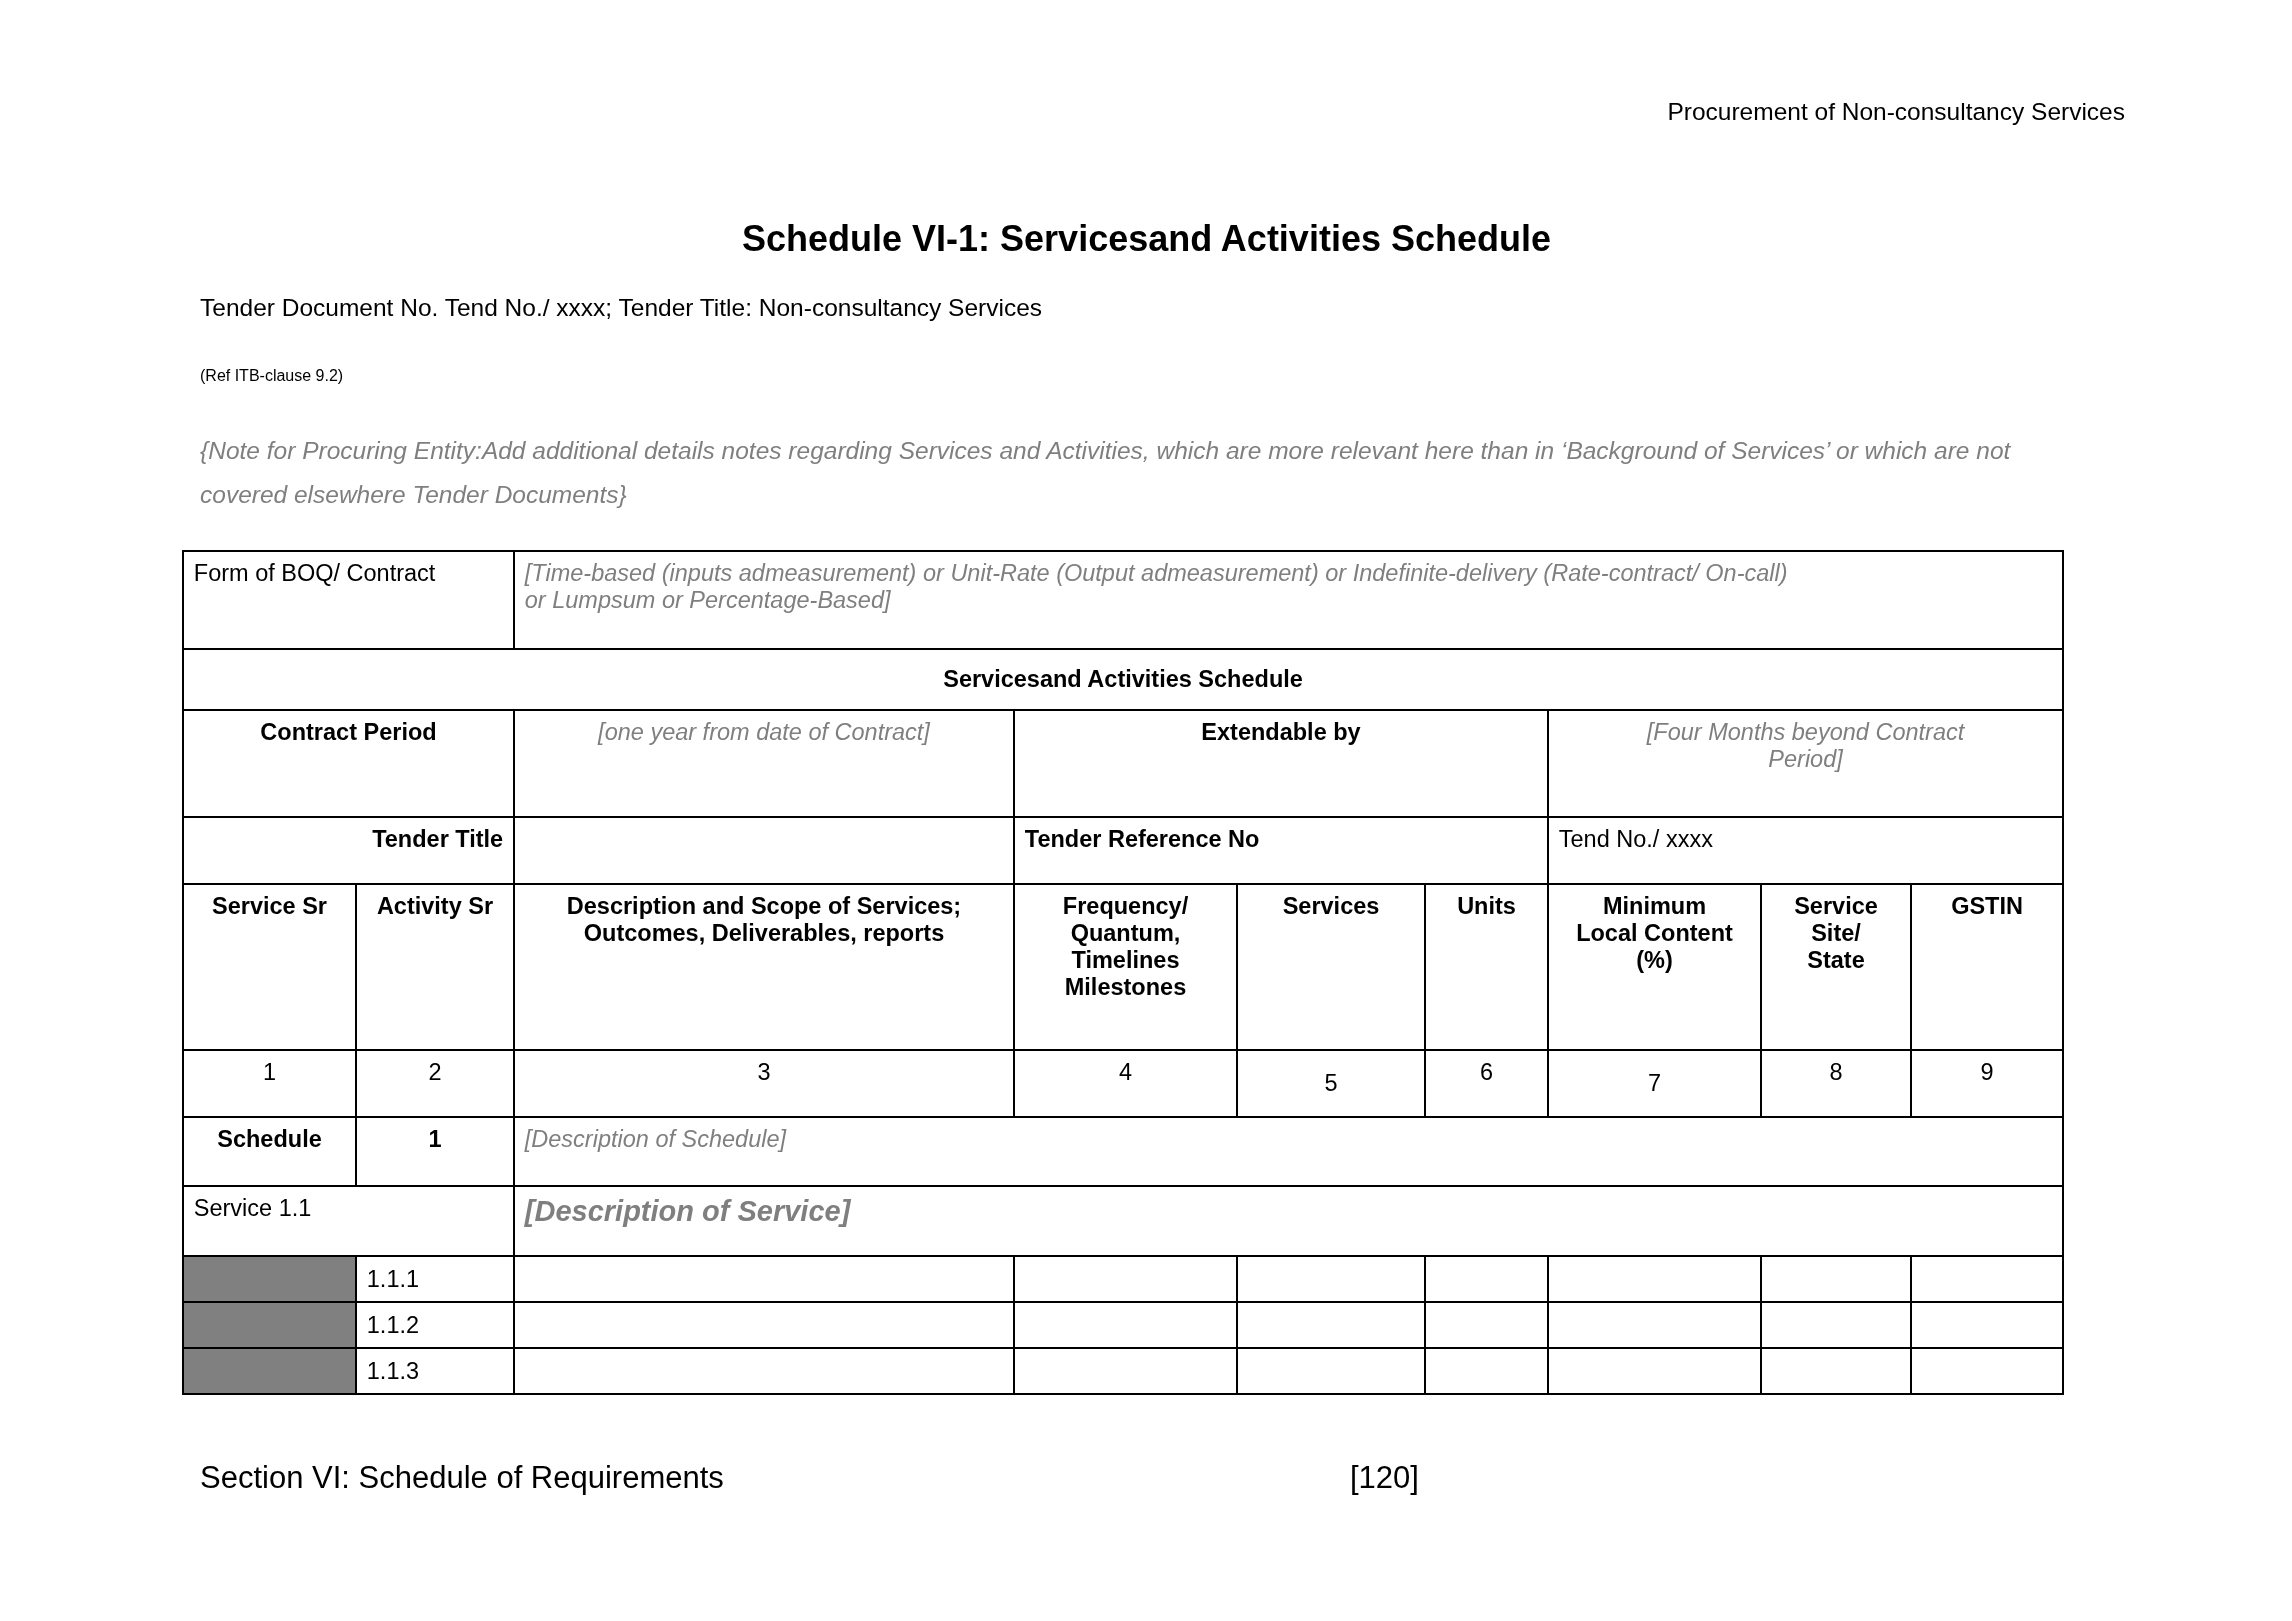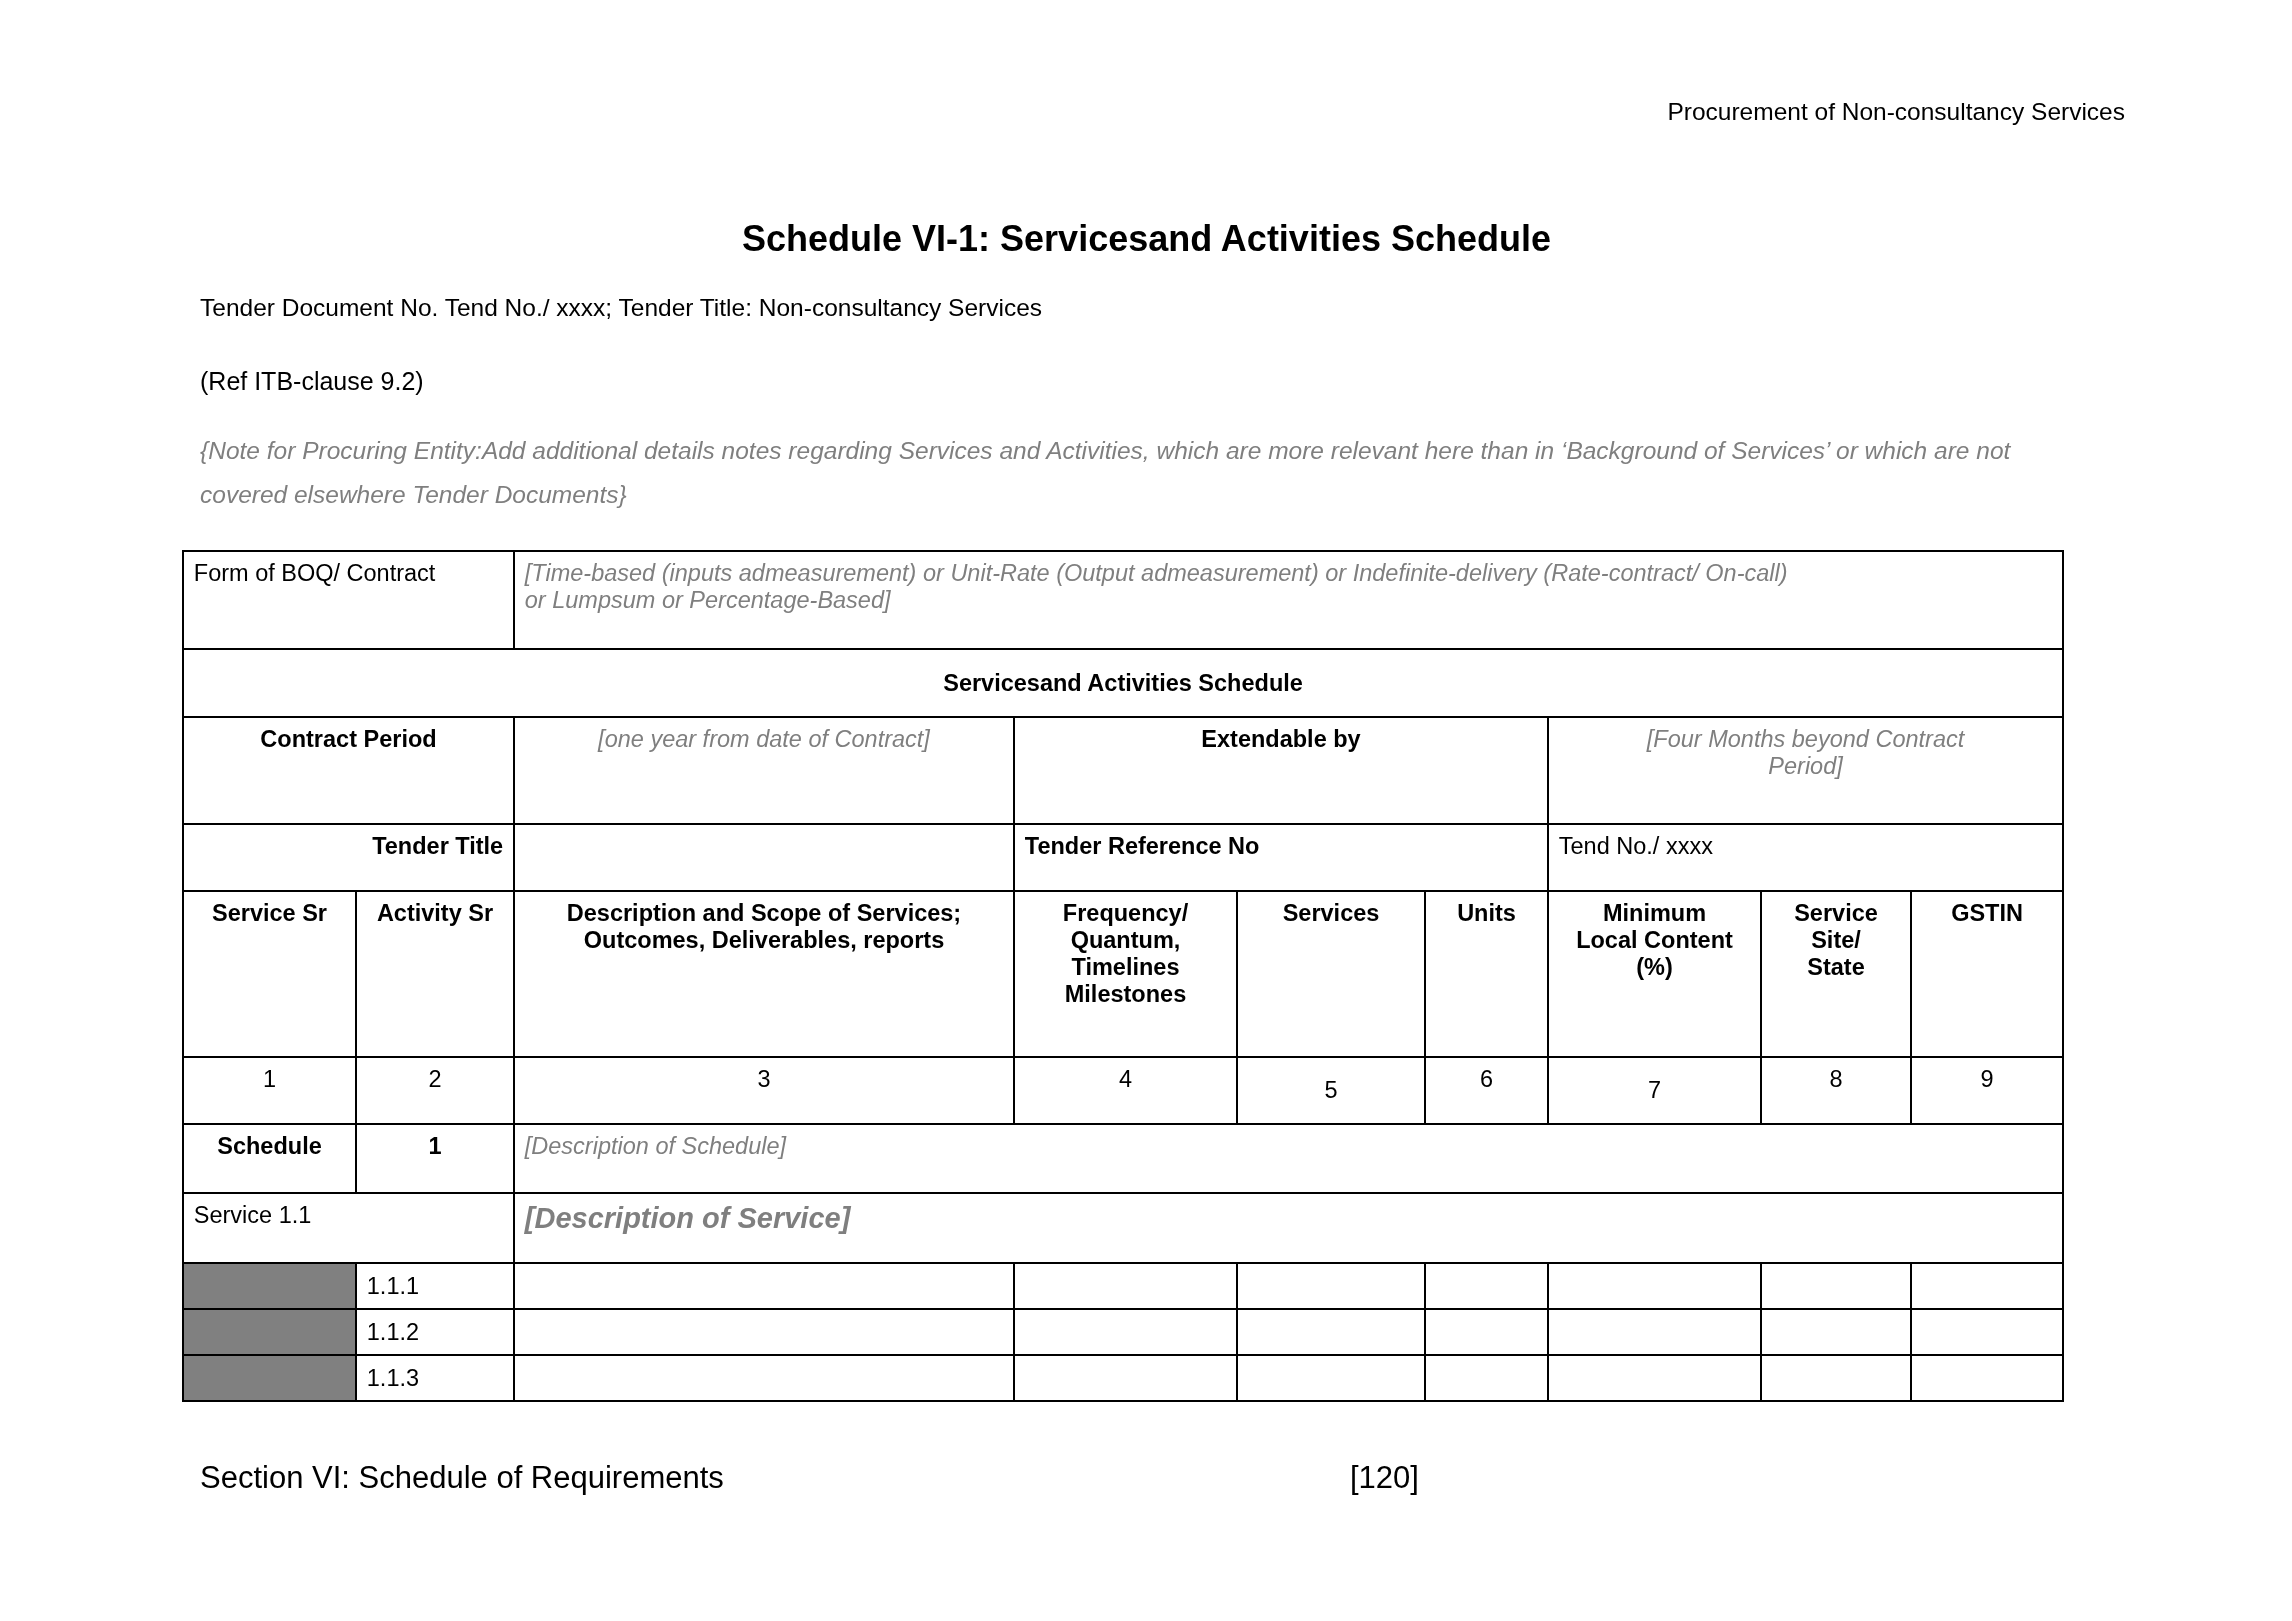--- a/index.html
+++ b/index.html
@@ -34,21 +34,21 @@
   .tender-line {
     position: absolute;
     top: 294px;
     left: 200px;
     font-size: 24.5px;
   }
   .ref-line {
     position: absolute;
     top: 367px;
     left: 200px;
-    font-size: 25px;
+    font-size: 16px;
   }
   .note {
     position: absolute;
     top: 429px;
     left: 200px;
     width: 1874px;
     font-size: 24.5px;
     font-style: italic;
     color: #7f7f7f;
     line-height: 1.8;
@@ -75,21 +75,21 @@
   .pre { white-space: pre-line; }
   .vmid { vertical-align: middle !important; }
   .gray-fill { background: #808080; }
   .service-desc {
     font-style: italic;
     color: #7f7f7f;
     font-weight: bold;
     font-size: 29px;
   }
   .r1 { height: 98px; }
-  .r2 { height: 68px; border-radius: 29px; }
+  .r2 { height: 61px; border-radius: 29px; }
   .r2 td { vertical-align: middle; }
   .r3 { height: 107px; padding-left: 30px; }
   .r4 { height: 67px; padding-left: 45px; }
   .r5 { height: 166px; }
   .r6 { height: 67px; }
   .r7 { height: 69px; }
   .r8 { height: 70px; }
   .ract { height: 46px; }
   .ract td { vertical-align: middle; margin-left: 20px; }
   .footer {

